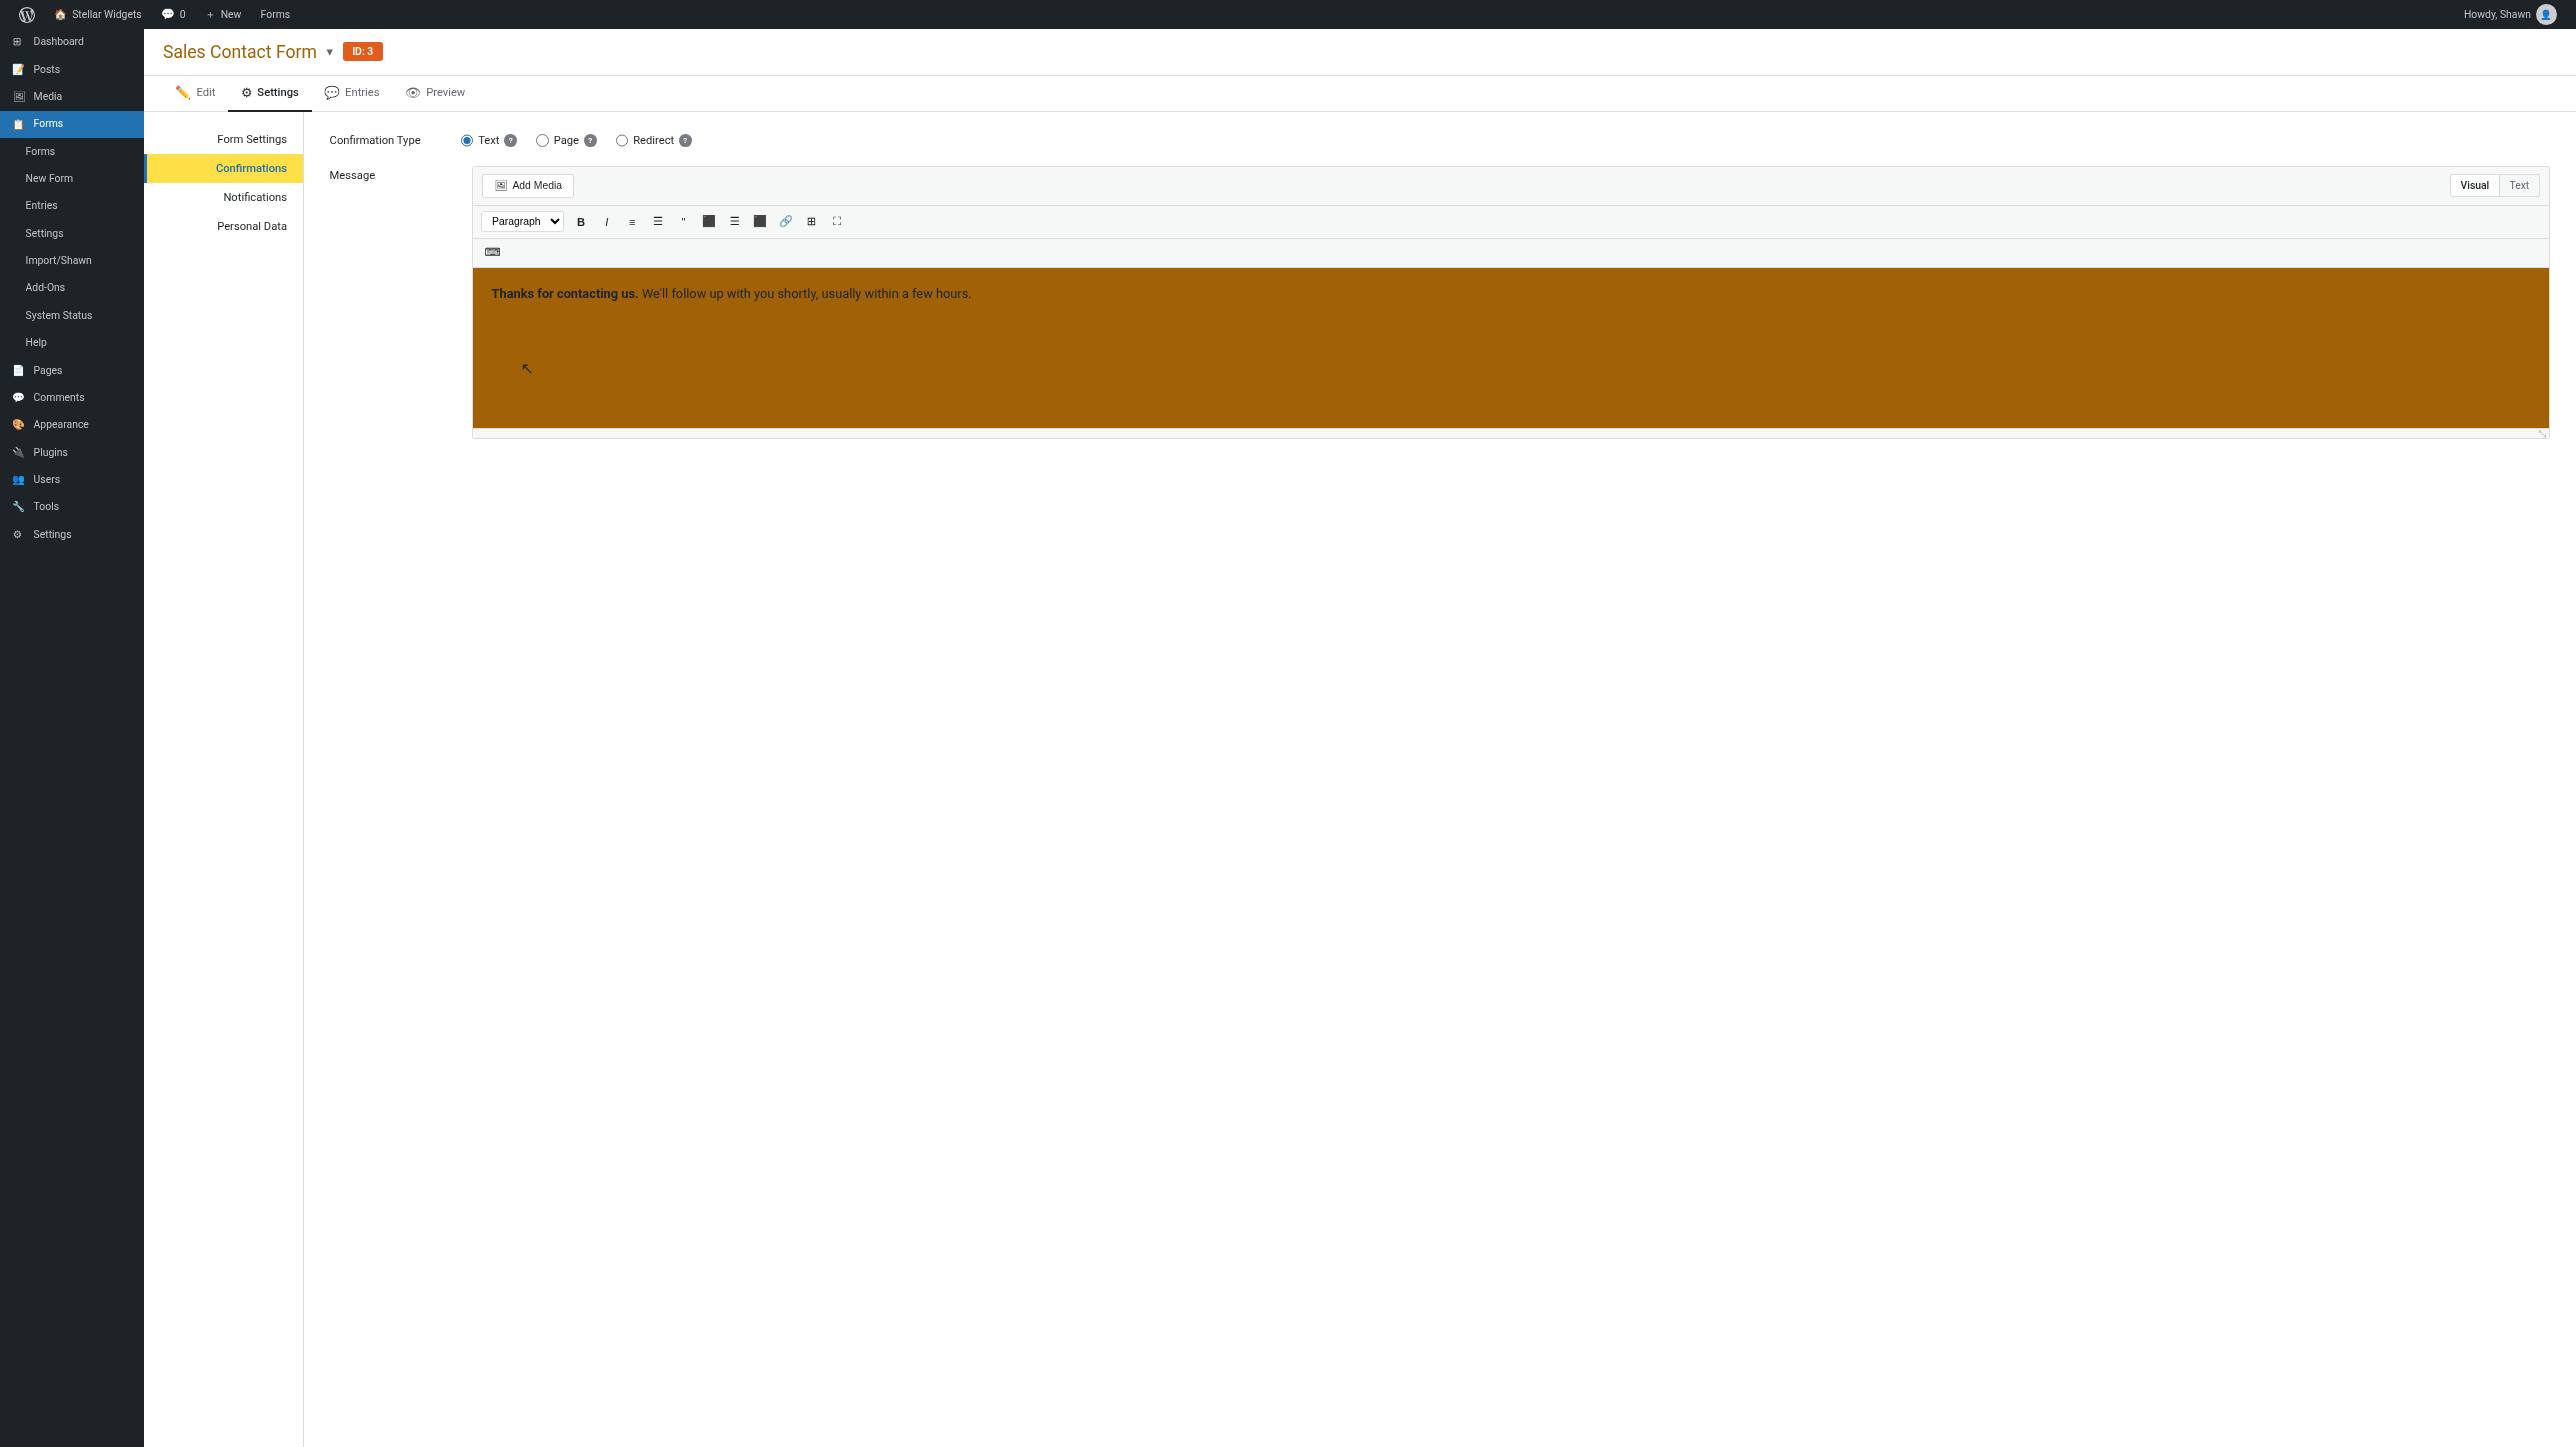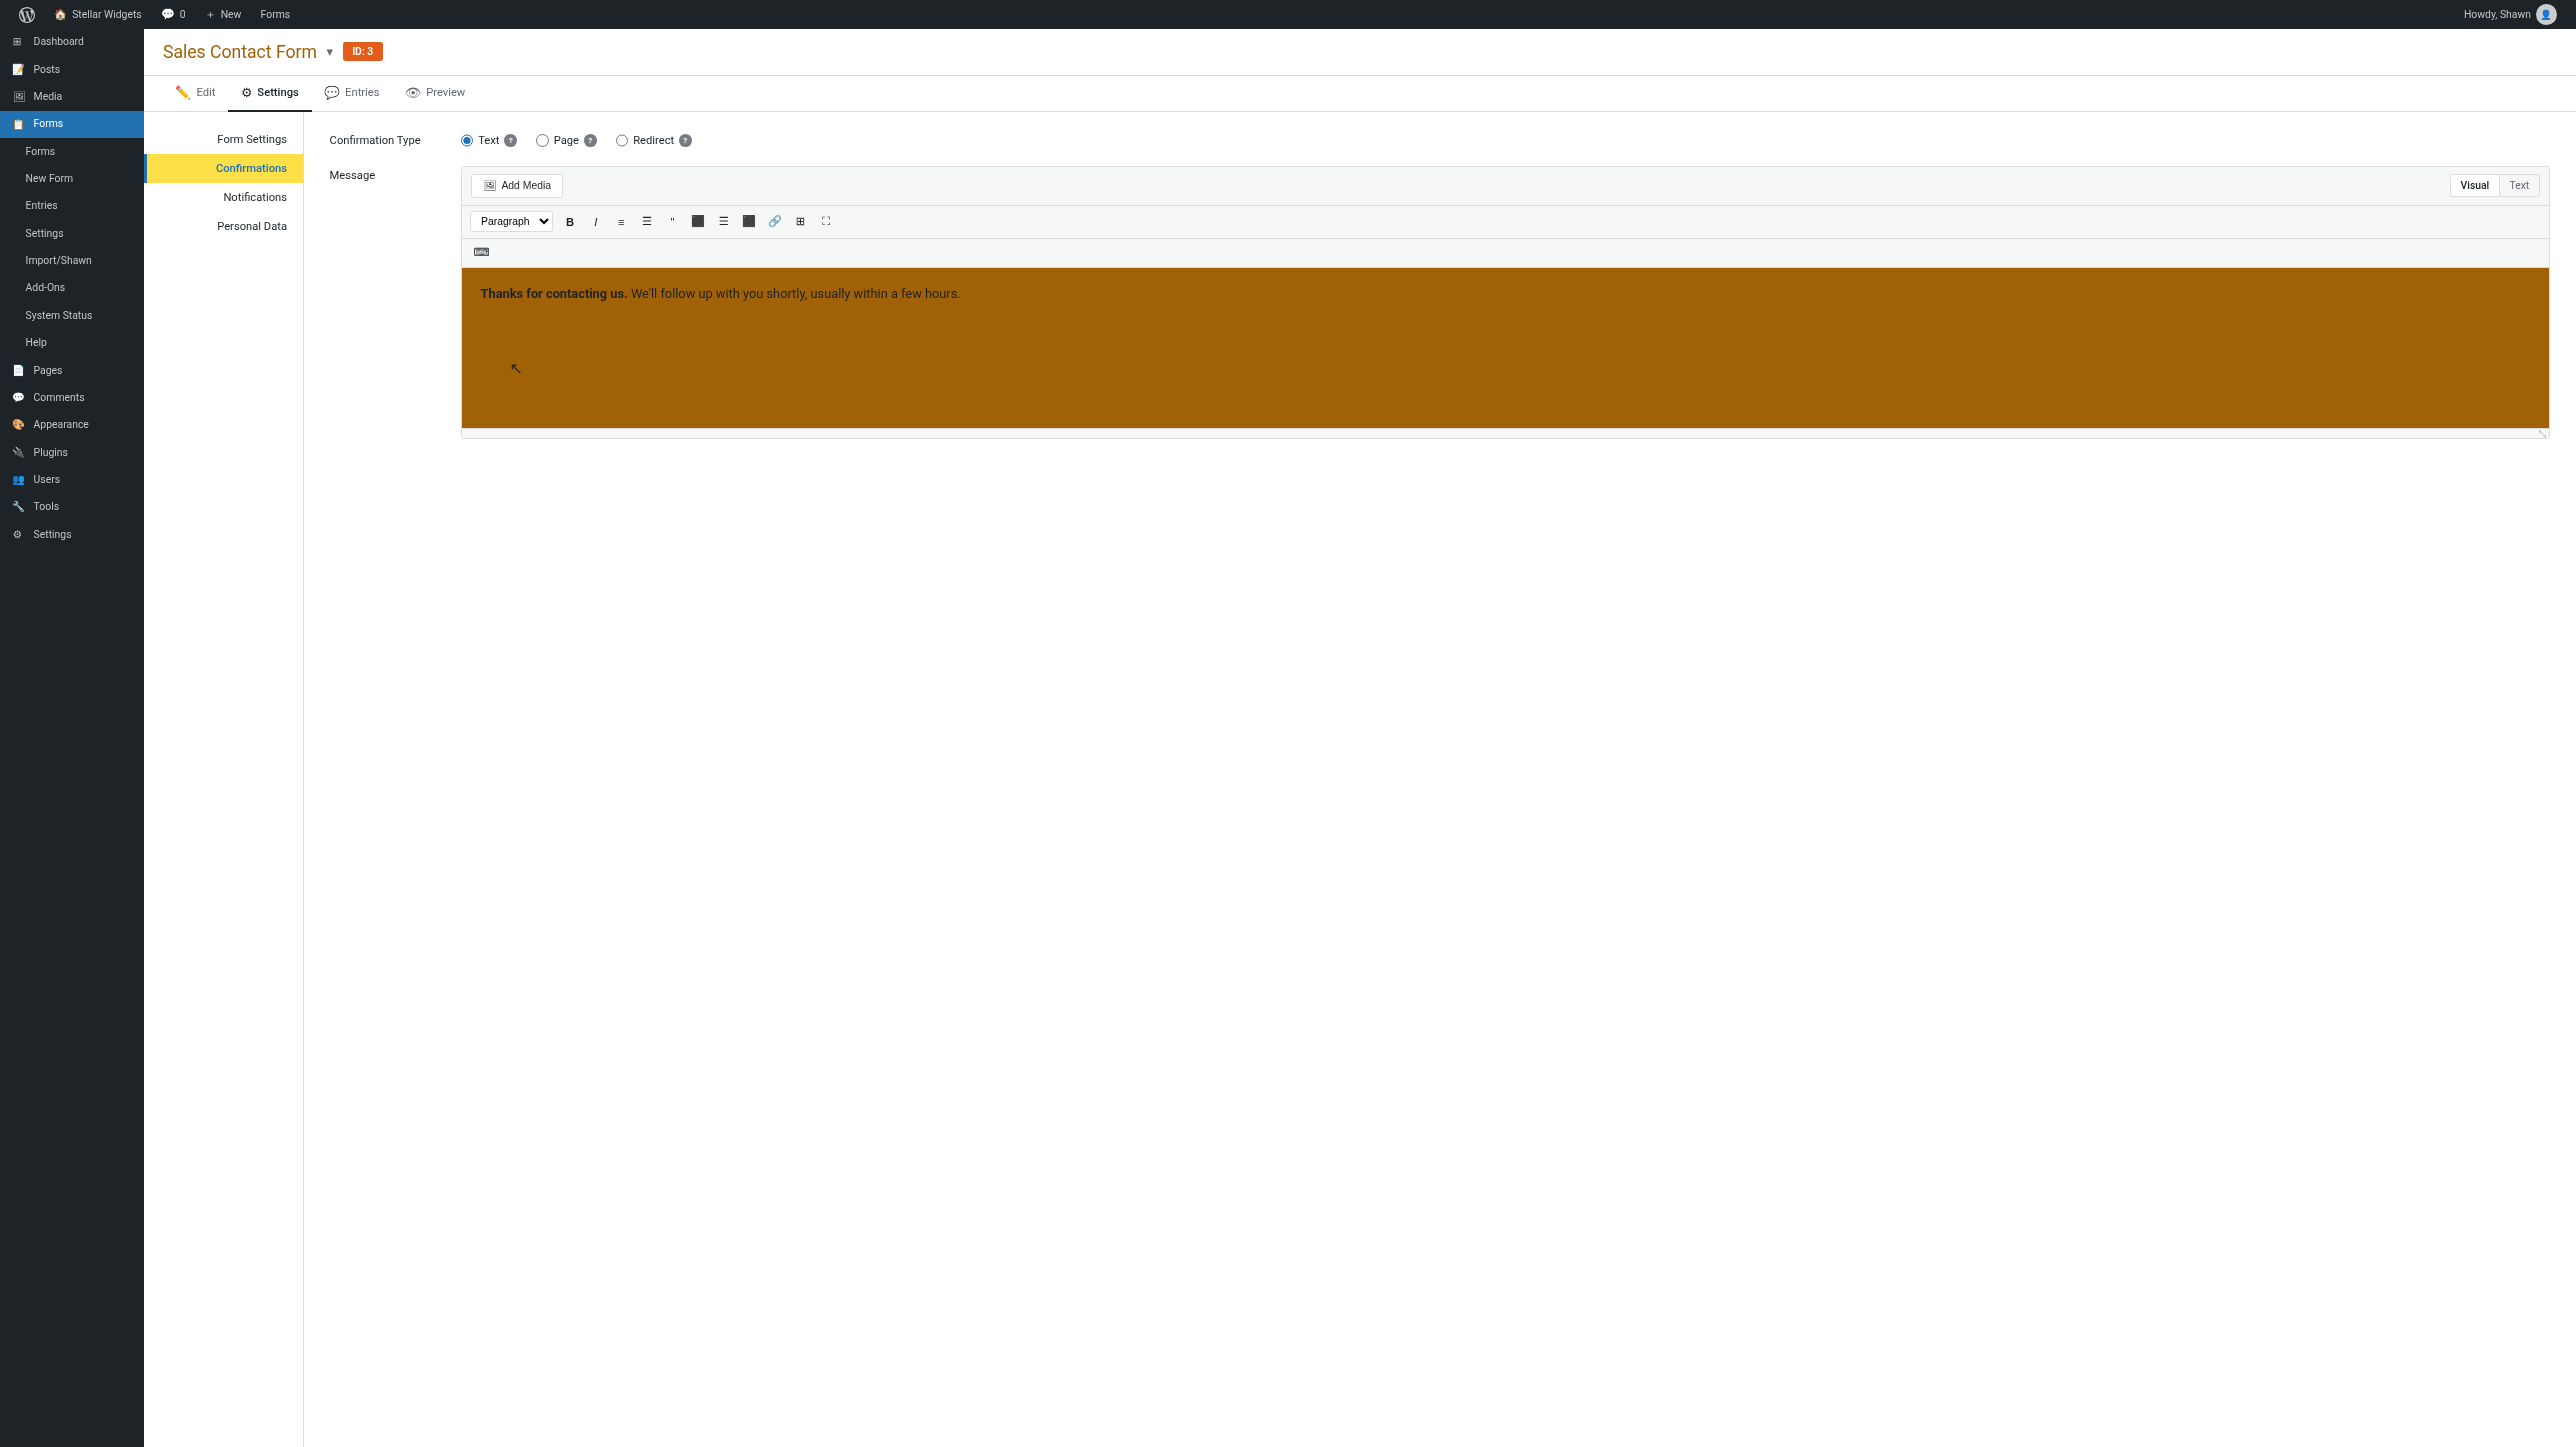--- a/index.html
+++ b/index.html
@@ -230,21 +230,21 @@
       font-size: 8px;
       cursor: pointer;
       font-weight: 700;
       flex-shrink: 0;
     }
 
     
     .message-row {
       display: flex;
       align-items: flex-start;
-      gap: 19px;
+      gap: 30px;
     }
     .message-editor {
       flex: 1;
       border: 0.8px solid #dcdcde;
       border-radius: 2.4px;
     }
     .editor-top-bar {
       display: flex;
       justify-content: space-between;
       align-items: center;

